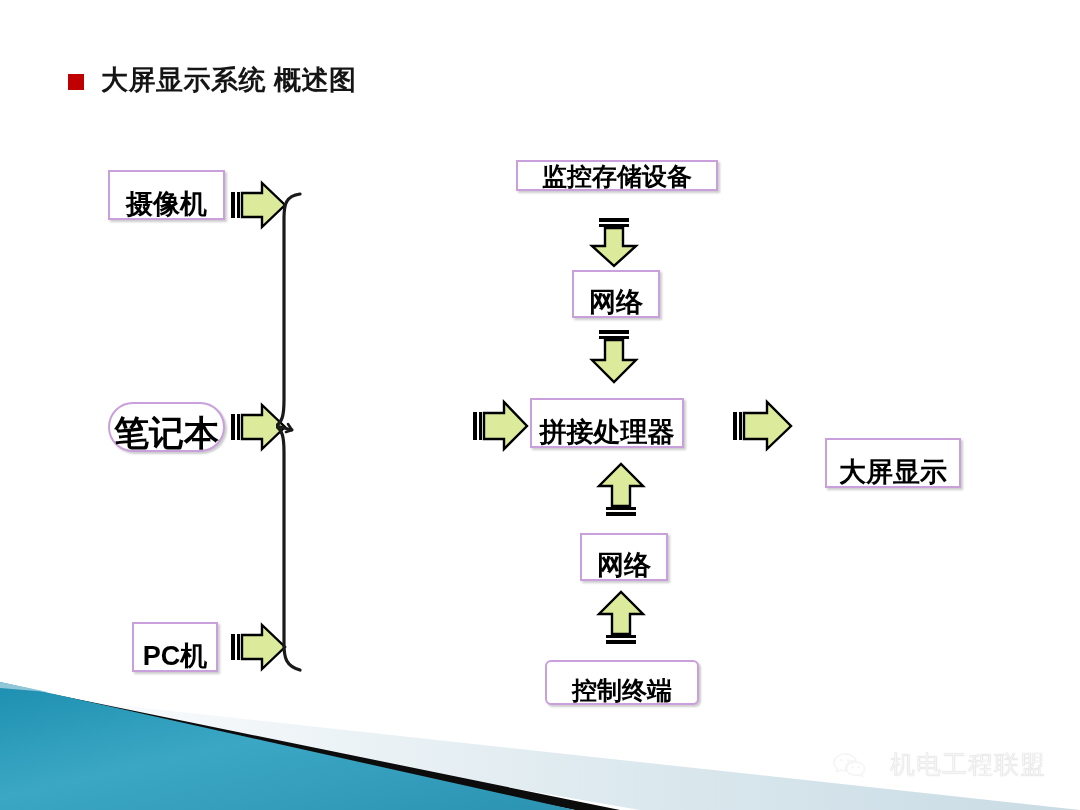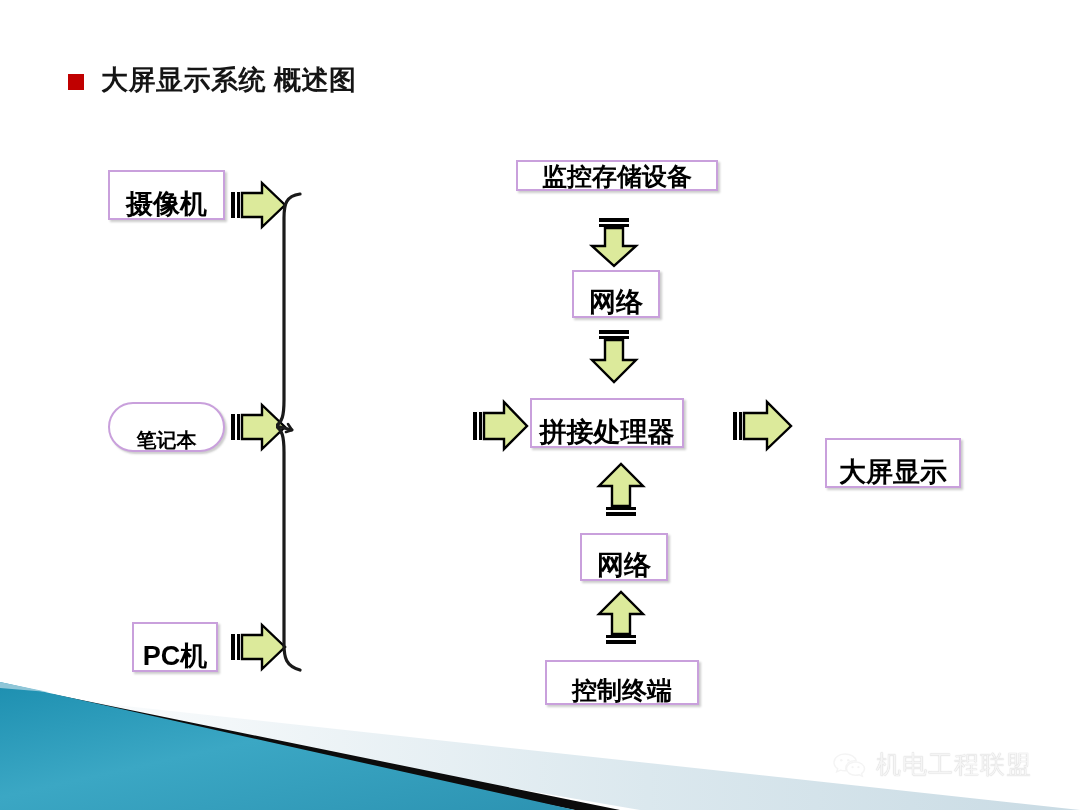--- a/index.html
+++ b/index.html
@@ -44,30 +44,30 @@
     display: flex;
     align-items: flex-end;
     justify-content: center;
     color: #000000;
     font-weight: bold;
     white-space: nowrap;
   }
   .node span { display: block; line-height: 1; }
 
   .n-camera   { left: 108px; top: 170px;  width: 117px; height: 50px; font-size: 27px; }
-  .n-laptop   { left: 108px; top: 402px;  width: 117px; height: 50px; font-size: 20px; border-radius: 25px; }
+  .n-laptop   { left: 108px; top: 402px;  width: 117px; height: 50px; font-size: 35px; border-radius: 25px; }
   .n-pc       { left: 132px; top: 622px;  width: 86px;  height: 50px; font-size: 27px; }
 
   .n-matrix   { left: 322px; top: 400px;  width: 142px; height: 50px; font-size: 27px; }
 
   .n-storage  { left: 516px; top: 160px;  width: 202px; height: 31px; font-size: 25px; }
   .n-net-top  { left: 572px; top: 270px;  width: 88px;  height: 48px; font-size: 27px; }
   .n-splicer  { left: 530px; top: 398px;  width: 154px; height: 50px; font-size: 27px; }
   .n-net-bot  { left: 580px; top: 533px;  width: 88px;  height: 48px; font-size: 27px; }
-  .n-terminal { left: 545px; top: 660px;  width: 154px; height: 45px; font-size: 25px; }
+  .n-terminal { left: 545px; top: 660px;  width: 154px; height: 45px; font-size: 25px; border-radius: 6px; }
 
   .n-display  { left: 825px; top: 398px;  width: 136px; height: 50px; font-size: 27px; margin-top: 40px; }
 
   
   .arrow { position: absolute; }
   .arrow svg { display: block; overflow: visible; }
 
   .a-cam   { left: 231px; top: 182px; }
   .a-lap   { left: 231px; top: 404px; }
   .a-pc    { left: 231px; top: 624px; }
@@ -88,21 +88,21 @@
     position: absolute;
     left: 0; top: 0;
     width: 1080px; height: 810px;
     pointer-events: none;
   }
 
   
   #watermark {
     position: absolute;
     left: 833px; top: 748px;
-    display: flex; align-items: center; gap: 9px;
+    display: flex; align-items: center; gap: 23px;
     opacity: 0.72;
   }
   #watermark .wm-text {
     font-size: 25px;
     color: #f2f2f2;
     text-shadow: 0 0 1px rgba(150,150,150,0.9);
     white-space: nowrap;
     letter-spacing: 1px;
   }
 </style>

